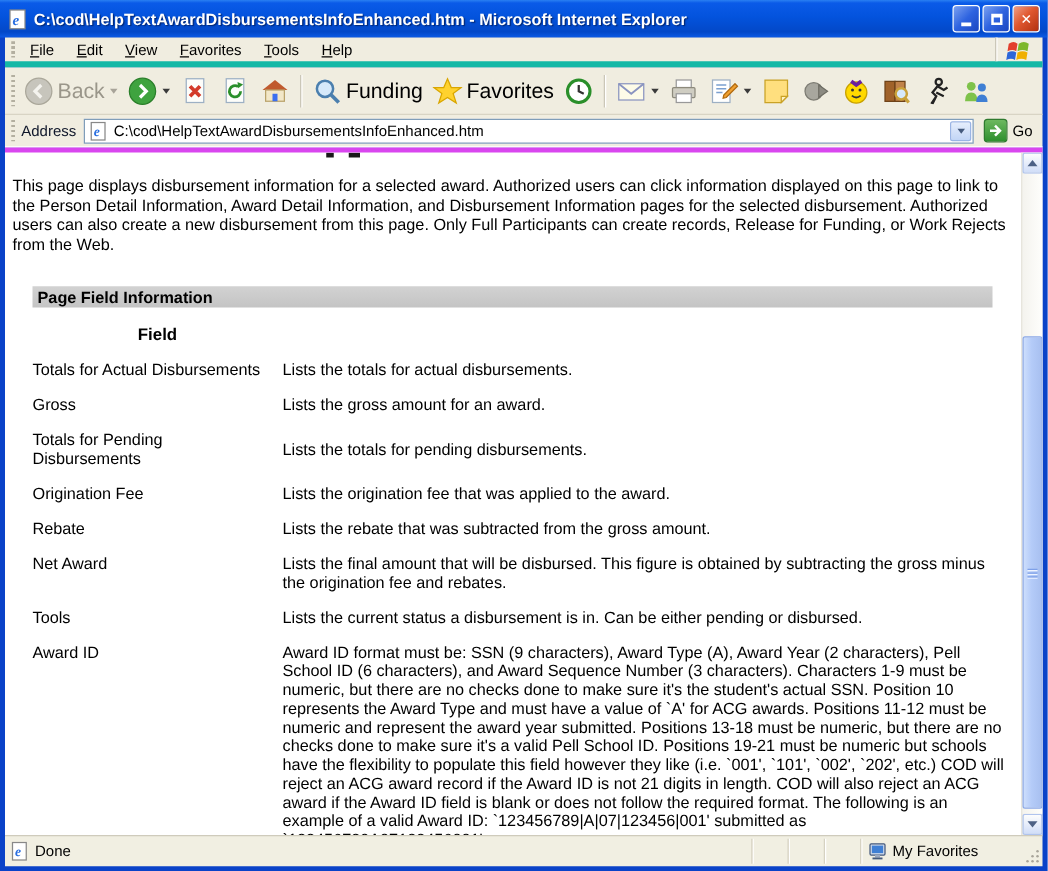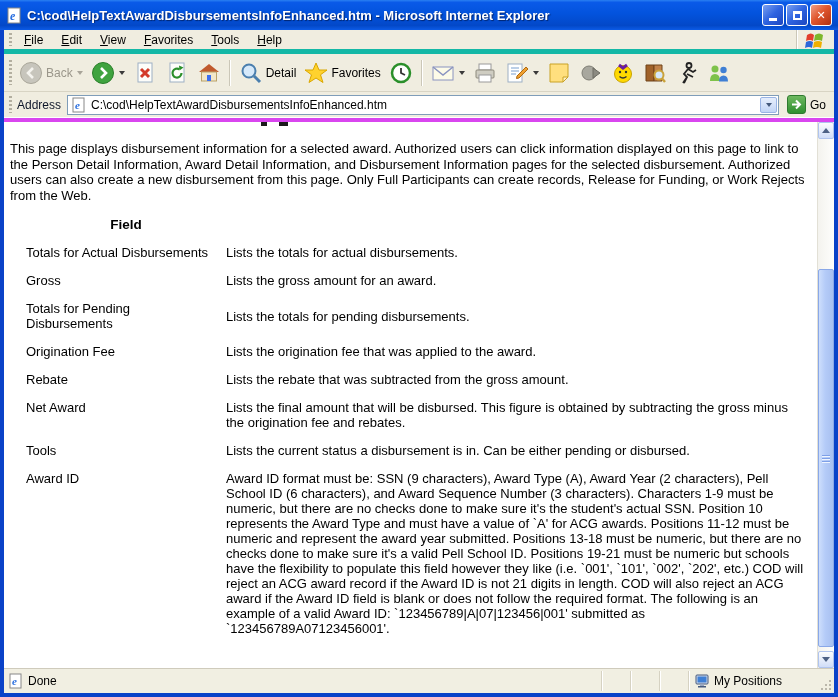--- a/index.html
+++ b/index.html
@@ -37,21 +37,21 @@
   .menubar { height:24px; border-bottom:5px solid #14b8a6; padding:0 2px; }
   .grip { width:3px; height:70%; margin:0 3px;
     background:repeating-linear-gradient(180deg,#b3afa0 0 2px,transparent 2px 4px); }
   .menu-item { padding:3px 9px; font-size:12px; }
   .menu-item::first-letter { text-decoration:underline; }
   .menubar .spacer { flex:1; }
   .menusep { width:1px; height:100%; border-left:1px solid #cbc7b8; border-right:1px solid #fff; }
   .winflag { width:22px; height:22px; margin:0 6px; }
   .toolbar { height:38px; border-bottom:1px solid #d8d4c4; padding:0 2px; }
   .tbtn { display:flex; align-items:center; gap:3px; padding:3px 4px; border-radius:3px; }
-  .tbtn .lbl { font-size:12px; }
+  .tbtn .lbl { font-size:17px; }
   .tbtn.disabled .lbl { color:#9a968a; }
   .chev { width:0; height:0; border-left:3px solid transparent; border-right:3px solid transparent;
           border-top:4px solid #3a3a3a; margin-left:1px; }
   .chev.dis { border-top-color:#a8a499; }
   .tsep { width:2px; height:26px; border-left:1px solid #cbc7b8; border-right:1px solid #fff; margin:0 4px; }
   .addressbar { height:26px; padding:0 2px; border-bottom:1px solid #fff; }
   .addr-label { color:#0f172a; font-size:12px; padding:0 6px 0 2px; }
   .addr-input {
     flex:1; height:20px; background:#fff; border:1px solid #7f9db9;
     display:flex; align-items:center; padding:0 1px 0 3px; font-size:12px; gap:4px;
@@ -183,21 +183,21 @@
         <rect x="4.5" y="11" width="15" height="9" fill="#f2e7c8" stroke="#b9a26a"></rect>
         <rect x="10" y="14" width="4" height="6" fill="#3b6ff0"></rect>
       </svg>
     </div>
     <div class="tsep"></div>
     <div class="tbtn">
       <svg class="icon24" viewBox="0 0 24 24">
         <circle cx="10" cy="10" r="6.5" fill="#d6e9fa" stroke="#4b7fae" stroke-width="2"></circle>
         <line x1="15" y1="15" x2="21" y2="21" stroke="#4b7fae" stroke-width="3"></line>
       </svg>
-      <span class="lbl">Detail</span>
+      <span class="lbl">Funding</span>
     </div>
     <div class="tbtn">
       <svg class="icon24" viewBox="0 0 24 24">
         <polygon points="12,2 15,9 23,9 16.5,13.8 19,21.5 12,17 5,21.5 7.5,13.8 1,9 9,9" fill="#ffd22e" stroke="#d9a600"></polygon>
       </svg>
       <span class="lbl">Favorites</span>
     </div>
     <div class="tbtn">
       <svg class="icon24" viewBox="0 0 24 24">
         <circle cx="12" cy="12" r="9" fill="#fff" stroke="#2a8f2a" stroke-width="2.5"></circle>
@@ -293,20 +293,21 @@
       </div>
       <span class="go-label">Go</span>
     </div>
   </div>
 
   <div class="content">
     <div class="page">
       <div class="remnant" style="left:257px; width:6px;"></div>
       <div class="remnant" style="left:275px; width:9px;"></div>
       <p class="intro">This page displays disbursement information for a selected award. Authorized users can click information displayed on this page to link to the Person Detail Information, Award Detail Information, and Disbursement Information pages for the selected disbursement. Authorized users can also create a new disbursement from this page. Only Full Participants can create records, Release for Funding, or Work Rejects from the Web.</p>
+      <div class="section-bar">Page Field Information</div>
       <div class="col-headers">
         <span class="c1">Field</span>
       </div>
       <div class="ftable">
         <div class="trow">
           <div class="cell-field">Totals for Actual Disbursements</div>
           <div class="cell-desc">Lists the totals for actual disbursements.</div>
         </div>
         <div class="trow">
           <div class="cell-field">Gross</div>
@@ -370,21 +371,21 @@
     <div class="pane-sep"></div>
     <div class="sb-pane tiny"></div>
     <div class="pane-sep"></div>
     <div class="sb-pane zone">
       <svg class="icon16" viewBox="0 0 16 16">
         <rect x="2" y="2" width="12" height="9" rx="1" fill="#cdd8ea" stroke="#44597c"></rect>
         <rect x="3.5" y="3.5" width="9" height="6" fill="#3f7fd4"></rect>
         <rect x="6" y="11" width="4" height="2" fill="#9aa8c0"></rect>
         <rect x="4" y="13" width="8" height="1.5" fill="#44597c"></rect>
       </svg>
-      <span>My Positions</span>
+      <span>My Favorites</span>
     </div>
     <div class="resize-grip">
       <svg width="12" height="12" viewBox="0 0 12 12">
         <circle cx="10" cy="2" r="1" fill="#a8a499"></circle>
           <circle cx="10" cy="6" r="1" fill="#a8a499"></circle>
         <circle cx="10" cy="10" r="1" fill="#a8a499"></circle>
           <circle cx="6" cy="6" r="1" fill="#a8a499"></circle>
         <circle cx="6" cy="10" r="1" fill="#a8a499"></circle>
           <circle cx="2" cy="10" r="1" fill="#a8a499"></circle>
       </svg>

